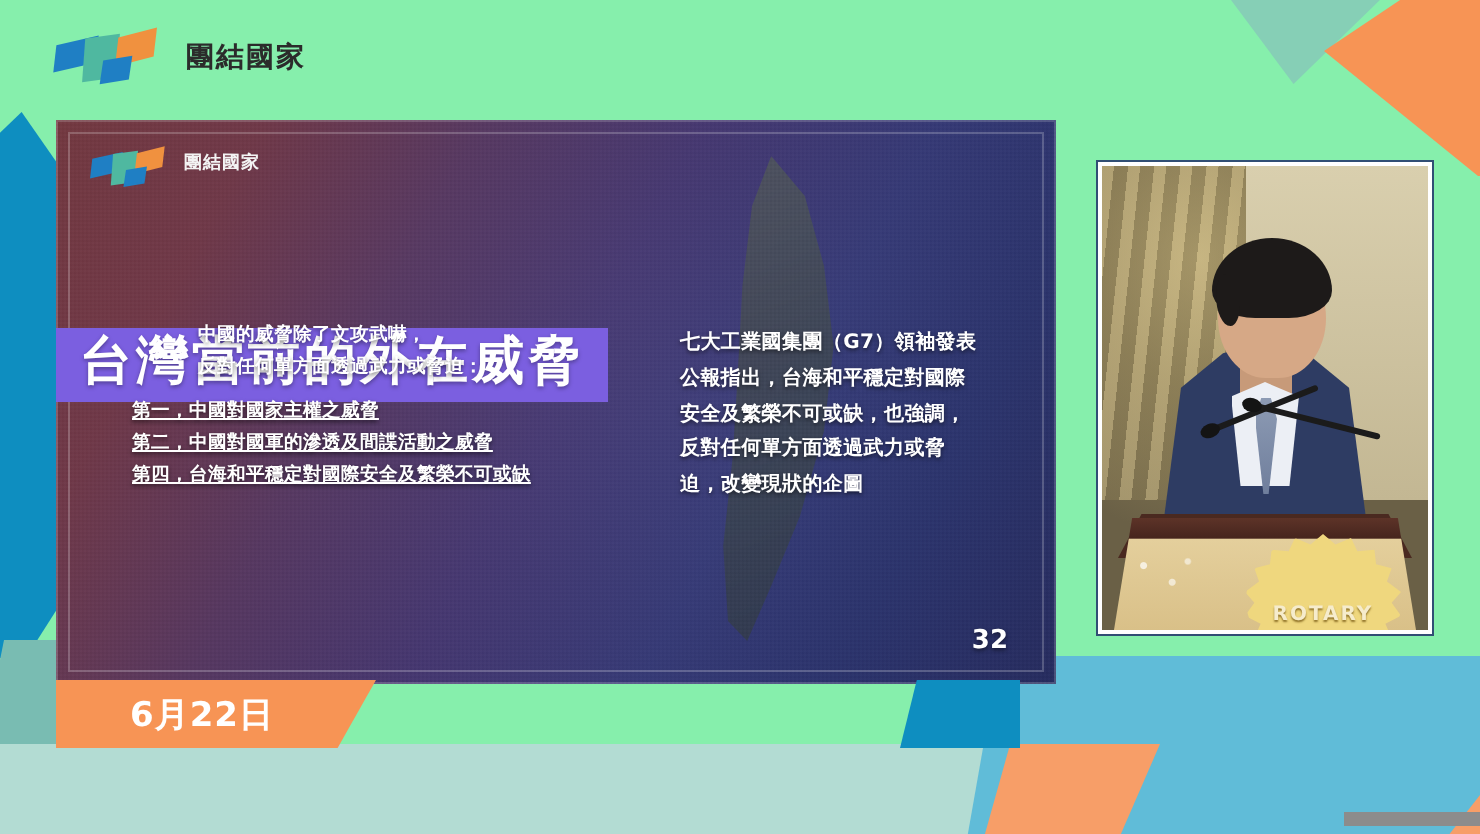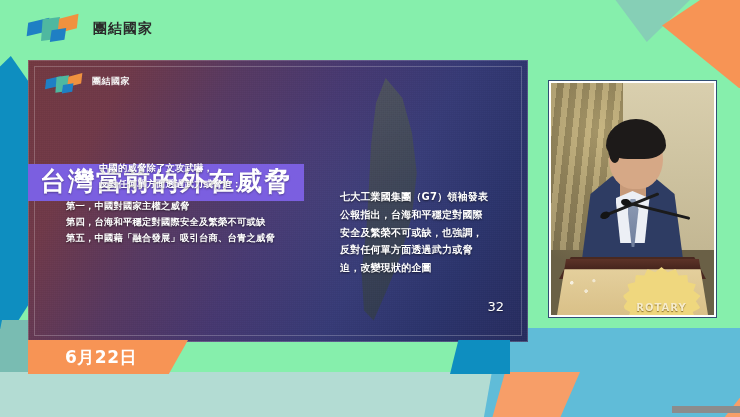--- a/index.html
+++ b/index.html
@@ -152,33 +152,33 @@
   .col-left{
     position:absolute;left:38px;top:100px;width:250px;
     color:#ffffff;font-size:9.3px;line-height:1.72;
     font-weight:bold;
     text-shadow:0 1px 2px rgba(0,0,0,.55);
     letter-spacing:.2px;
   }
   .col-left .lead{margin-bottom:6px;}
   .col-left .lead div{white-space:nowrap;margin-left:33px;}
   .col-left ol{margin:0;padding:0;list-style:none;}
-  .col-left ol li{white-space:nowrap;}
+  .col-left ol li{white-space:nowrap;text-decoration:underline;}
 
   .col-right{
-    position:absolute;left:312px;top:128px;width:150px;
+    position:absolute;left:312px;top:103px;width:150px;
     color:#ffffff;font-size:10px;line-height:1.78;
     font-weight:bold;
     text-shadow:0 1px 2px rgba(0,0,0,.55);
     letter-spacing:.2px;
   }
 
   .page-no{
-    position:absolute;right:24px;bottom:28px;
-    color:#ffffff;font-size:13px;font-weight:normal;
+    position:absolute;right:24px;bottom:14px;
+    color:#ffffff;font-size:13px;font-weight:bold;
     text-shadow:0 1px 2px rgba(0,0,0,.5);
   }
 
   
   .lower-third{position:absolute;left:0;top:340px;height:34px;width:100%;}
   .lt-date{
     position:absolute;left:28px;top:0;width:160px;height:34px;
     background:#f79455;
     clip-path:polygon(0% 0%,100% 0%,88% 100%,0% 100%);
     display:flex;align-items:center;justify-content:center;
@@ -345,22 +345,22 @@
       <span>台灣當前的外在威脅</span>
     </div>
 
     <div class="col-left">
       <div class="lead">
         <div>中國的威脅除了文攻武嚇，</div>
         <div>反對任何單方面透過武力或脅迫：</div>
       </div>
       <ol>
         <li>第一，中國對國家主權之威脅</li>
+        <li>第二，中國對國軍的滲透及間諜活動之威脅</li>
         <li>第四，台海和平穩定對國際安全及繁榮不可或缺</li>
-        <li>第五，中國藉「融合發展」吸引台商、台青之威脅</li>
       </ol>
     </div>
 
     <div class="col-right">七大工業國集團（G7）領袖發表公報指出，台海和平穩定對國際安全及繁榮不可或缺，也強調，反對任何單方面透過武力或脅迫，改變現狀的企圖</div>
 
     <div class="page-no">32</div>
   </div>
 
   <div class="lower-third">
     <div class="lt-date">6月22日</div>

